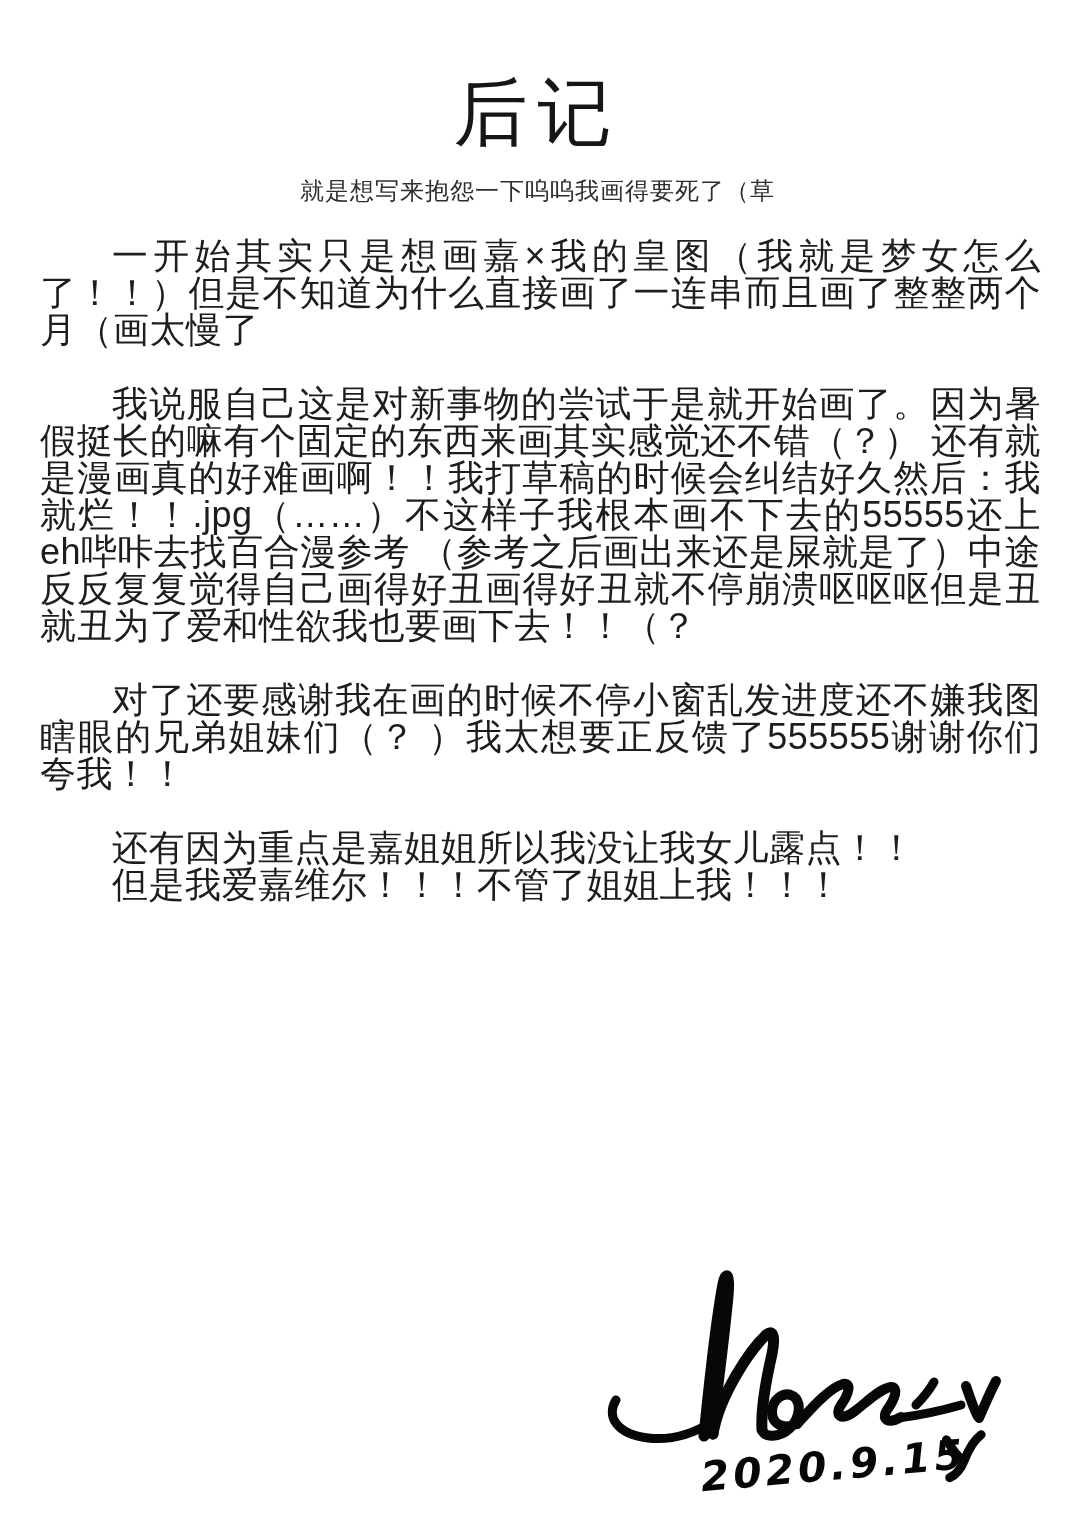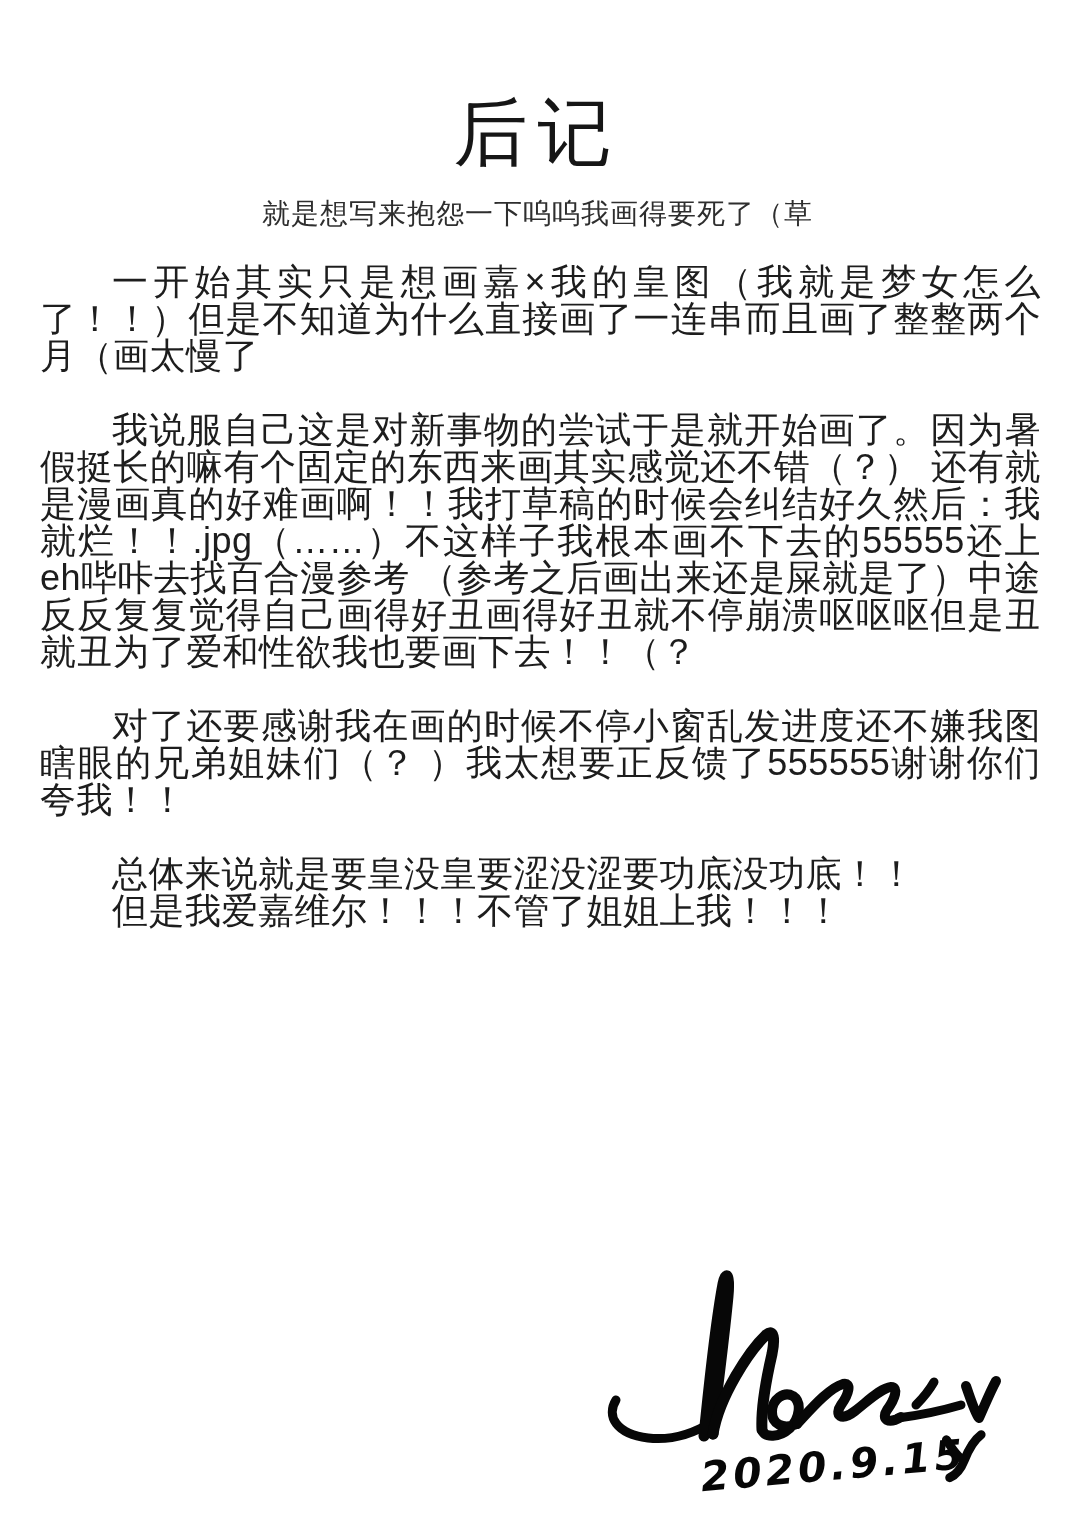--- a/index.html
+++ b/index.html
@@ -14,32 +14,32 @@
     position: relative;
     width: 1075px;
     height: 1518px;
     background: #ffffff;
     font-family: "Liberation Sans", "DejaVu Sans", sans-serif;
     color: #1d1d1d;
     box-sizing: border-box;
   }
   .page-title {
     margin: 0;
-    padding-top: 92px;
+    padding-top: 72px;
     text-align: center;
     font-size: 74px;
     font-weight: 300;
     letter-spacing: 10px;
     line-height: 1.1;
     color: #161616;
   }
   .page-subtitle {
     margin: 22px 0 0 0;
     text-align: center;
-    font-size: 28px;
+    font-size: 24px;
     font-weight: 300;
     letter-spacing: 1px;
     color: #2e2e2e;
   }
   .body-text {
     margin: 30px 34px 0 40px;
     font-size: 36px;
     font-weight: 300;
     line-height: 37px;
     letter-spacing: 0.5px;
@@ -86,21 +86,21 @@
 <div class="page">
 
   <h1 class="page-title">后记</h1>
 
   <p class="page-subtitle">就是想写来抱怨一下呜呜我画得要死了（草</p>
 
   <section class="body-text">
     <p class="para">一开始其实只是想画嘉×我的皇图（我就是梦女怎么了！！）但是不知道为什么直接画了一连串而且画了整整两个月（画太慢了</p>
     <p class="para">我说服自己这是对新事物的尝试于是就开始画了。因为暑假挺长的嘛有个固定的东西来画其实感觉还不错（？） 还有就是漫画真的好难画啊！！我打草稿的时候会纠结好久然后：我就烂！！.jpg（……）不这样子我根本画不下去的55555还上eh哔咔去找百合漫参考 （参考之后画出来还是屎就是了）中途反反复复觉得自己画得好丑画得好丑就不停崩溃呕呕呕但是丑就丑为了爱和性欲我也要画下去！！（？</p>
     <p class="para">对了还要感谢我在画的时候不停小窗乱发进度还不嫌我图瞎眼的兄弟姐妹们（？ ）我太想要正反馈了555555谢谢你们夸我！！</p>
-    <p class="para closing">总体来说就是要皇没皇要涩没涩要功底没功底！！</p>
+    <p class="para closing">还有因为重点是嘉姐姐所以我没让我女儿露点！！</p>
     <p class="para closing">但是我爱嘉维尔！！！不管了姐姐上我！！！</p>
   </section>
 
   <div class="signature-block" aria-label="Mozz">
     <svg viewBox="0 0 475 258">
 
       <path class="sig-stroke" stroke-width="9" d="M 16 142 C 6 158 16 176 48 180 C 74 183 96 174 112 164"></path>
 
       <path class="sig-stroke" stroke-width="11" d="M 104 178 C 108 138 117 58 123 26 C 126 12 130 16 128 38 C 123 92 114 152 113 176"></path>
 

